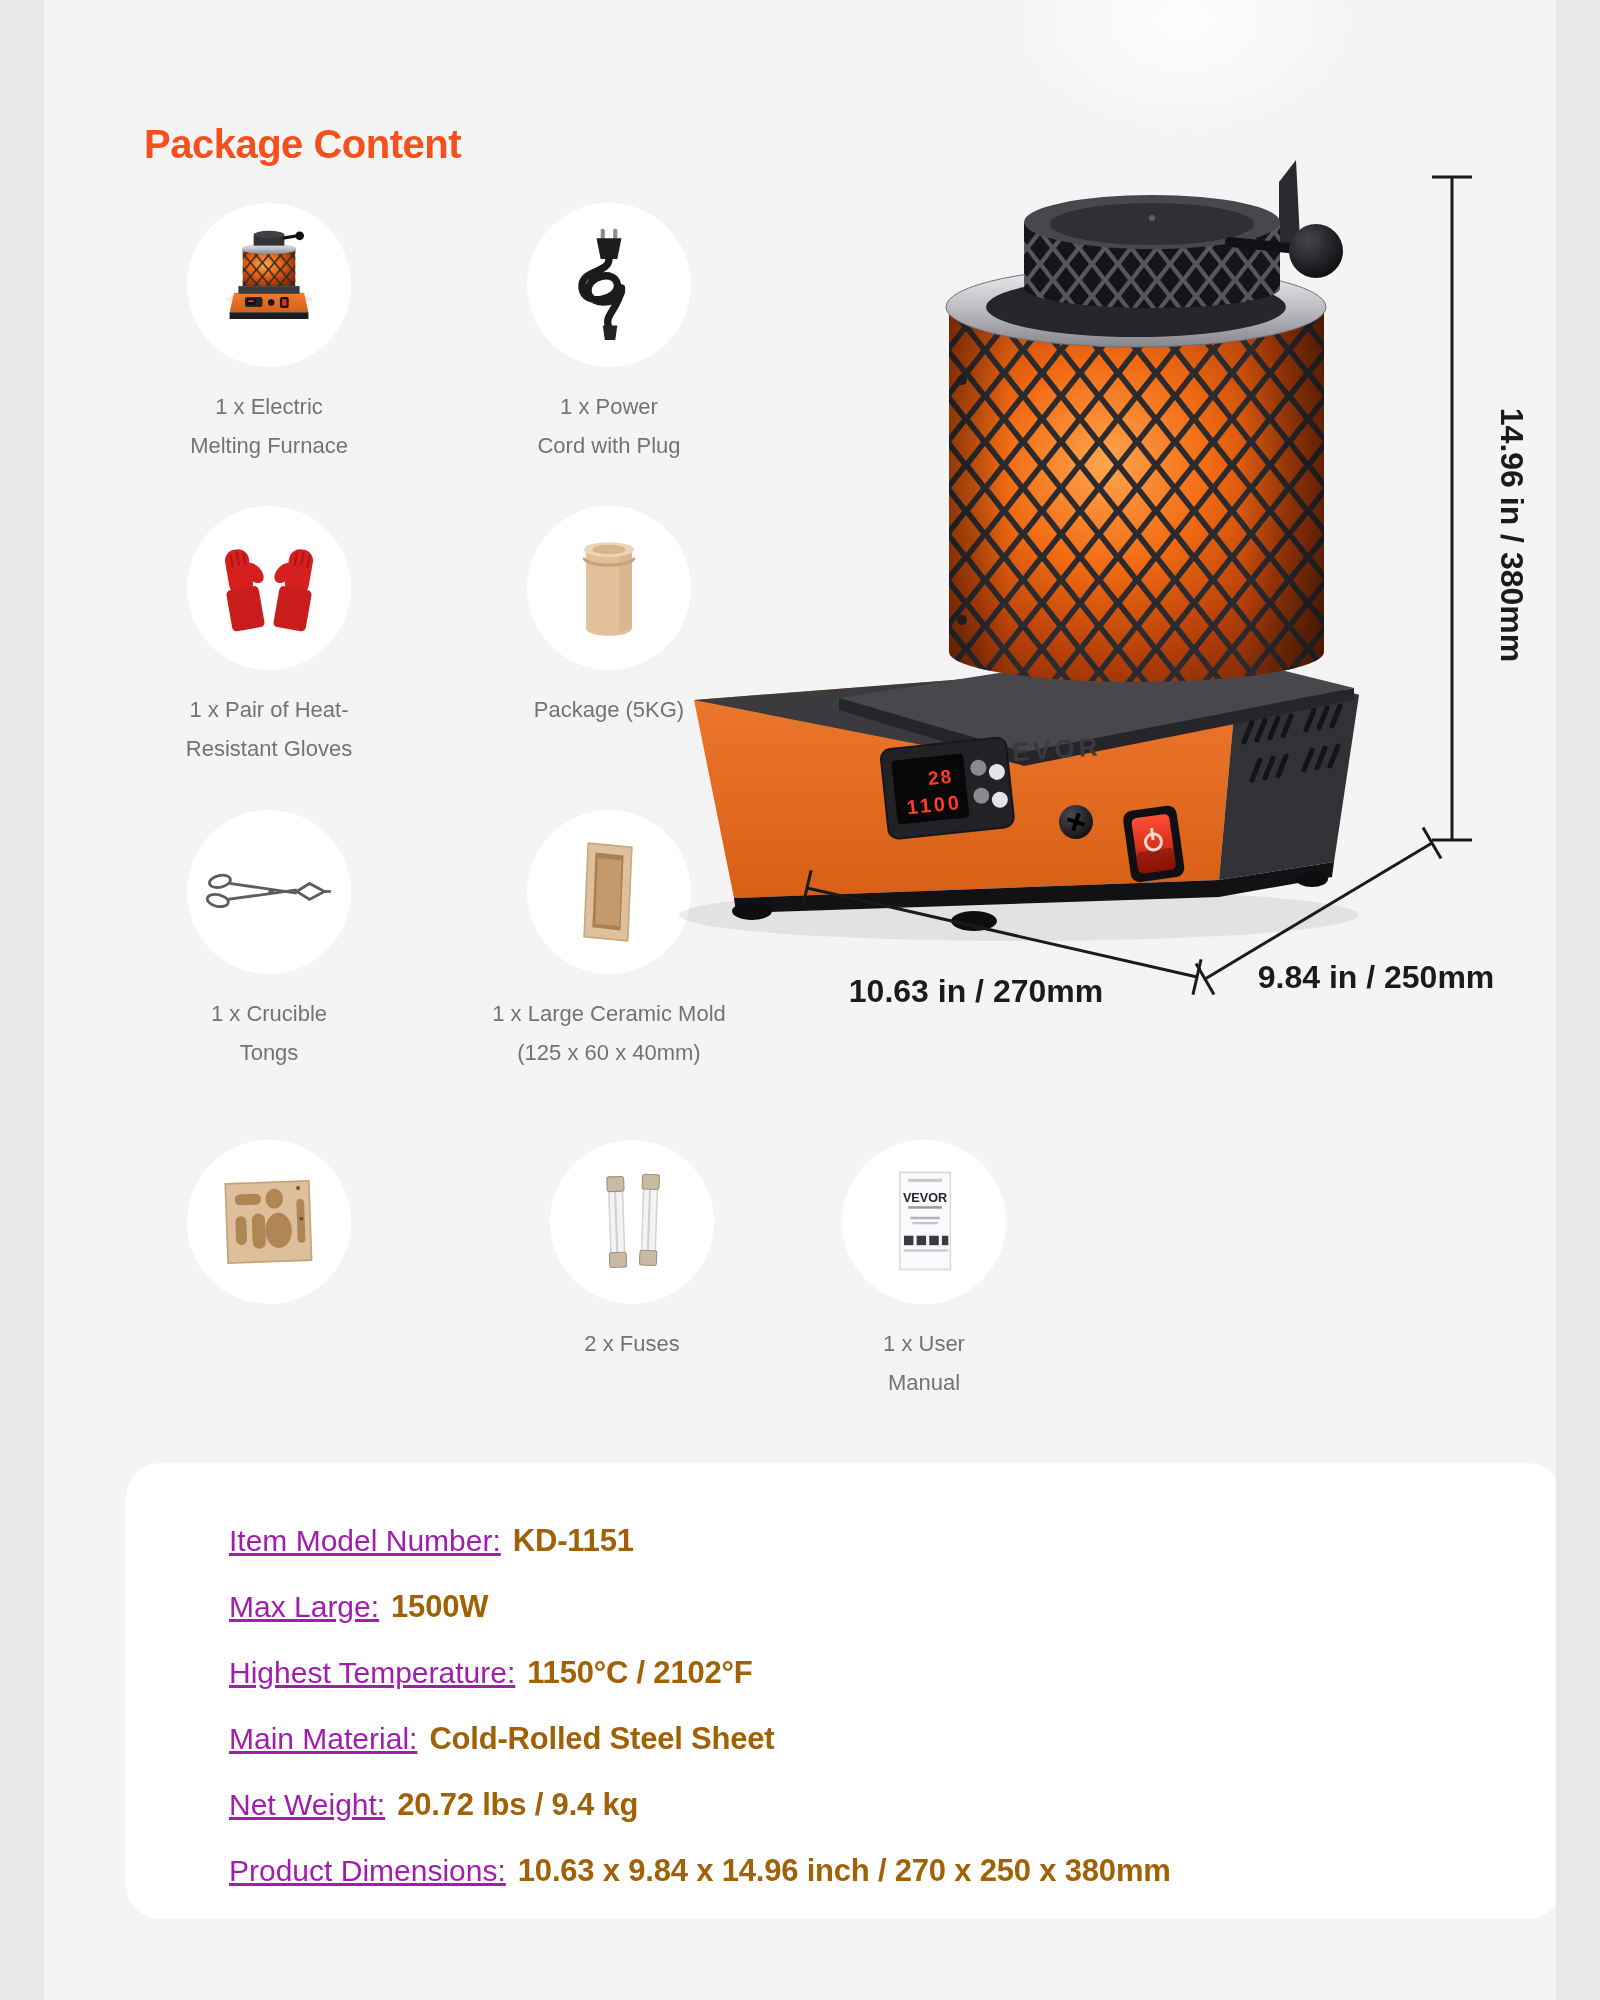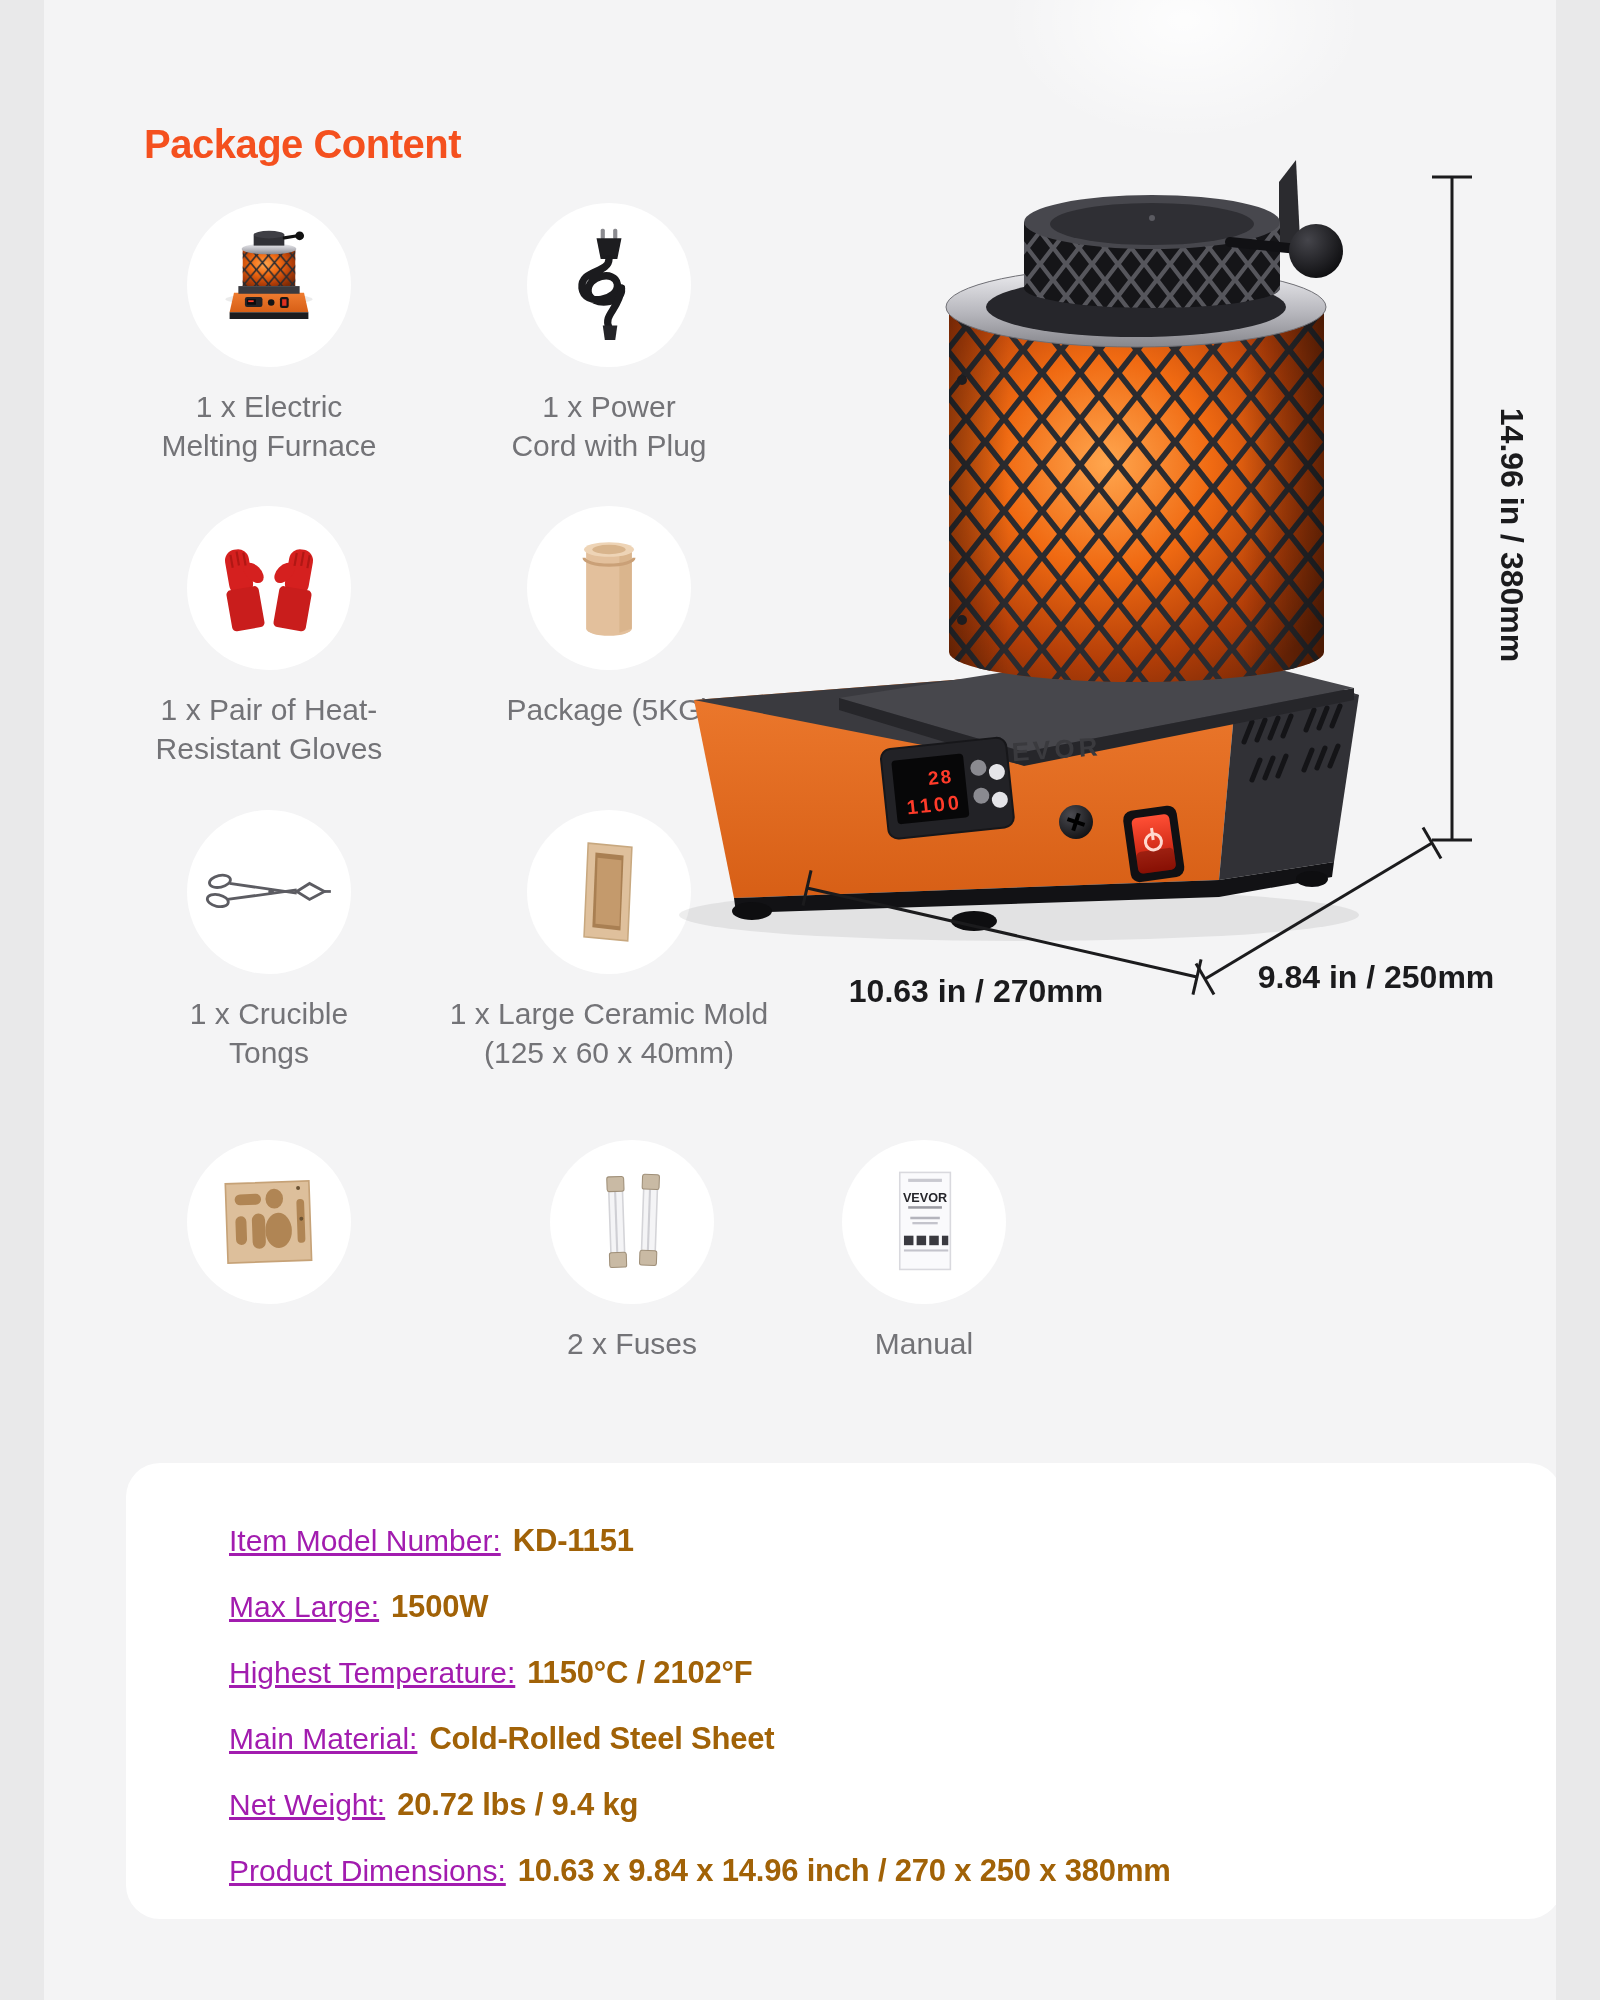--- a/index.html
+++ b/index.html
@@ -4,21 +4,21 @@
 <style>
   html,body{margin:0;padding:0;}
   body{font-family:"Liberation Sans", sans-serif; background:#e9e9ea;}
   .page{position:relative;width:1512px;height:2000px;background:#f4f4f5;overflow:hidden;margin:0 auto;}
   .corner-glow{position:absolute;left:900px;top:-140px;width:480px;height:320px;border-radius:50%;
     background:radial-gradient(closest-side, rgba(255,255,255,0.85), rgba(255,255,255,0) 75%);}
   .heading{position:absolute;left:100px;top:122px;font-size:40px;font-weight:800;letter-spacing:-0.5px;color:#F4501E;}
   .pkg-item{position:absolute;width:340px;text-align:center;}
   .pkg-circle{width:164px;height:164px;border-radius:50%;background:#ffffff;margin:0 auto;
     display:flex;align-items:center;justify-content:center;}
-  .pkg-label{margin-top:20px;font-size:30px;line-height:39px;color:#737377;}
+  .pkg-label{margin-top:20px;font-size:22px;line-height:39px;color:#737377;}
   .furnace-wrap{position:absolute;left:580px;top:120px;width:960px;height:900px;}
   .spec-panel{position:absolute;left:82px;top:1463px;width:1436px;height:456px;background:#ffffff;border-radius:34px;}
   .spec-rows{padding:45px 60px 0 103px;}
   .spec-row{height:66px;display:flex;align-items:center;font-size:30px;}
   .spec-label{color:#a21caf;text-decoration:underline;}
   .spec-value{color:#a16207;font-weight:700;margin-left:12px;letter-spacing:-0.2px;font-size:31px;}
   svg text{font-family:"Liberation Sans", sans-serif;}
   .dim-text{font-size:32px;font-weight:600;fill:#1b1b1d;}
 </style>
 </head>
@@ -261,20 +261,21 @@
         <g fill="#3a3a40">
           <rect x="26" y="68" width="9" height="9"></rect>
             <rect x="38" y="68" width="9" height="9"></rect>
           <rect x="50" y="68" width="9" height="9"></rect>
             <rect x="62" y="68" width="6" height="9"></rect>
         </g>
         <rect x="26" y="81" width="42" height="2" fill="#c4c4cc"></rect>
       </svg>
     </div>
     <div class="pkg-label">
+      <div>1 x User</div>
         <div>Manual</div>
     </div>
   </div>
 
   <div class="furnace-wrap">
     <svg width="960" height="900" viewBox="0 0 960 900">
 
       <ellipse cx="395" cy="795" rx="340" ry="26" fill="rgba(0,0,0,0.07)"></ellipse>
 
       <path d="M70,580 L615,538 L595,760 L110,778 Z" fill="url(#orFace)"></path>

